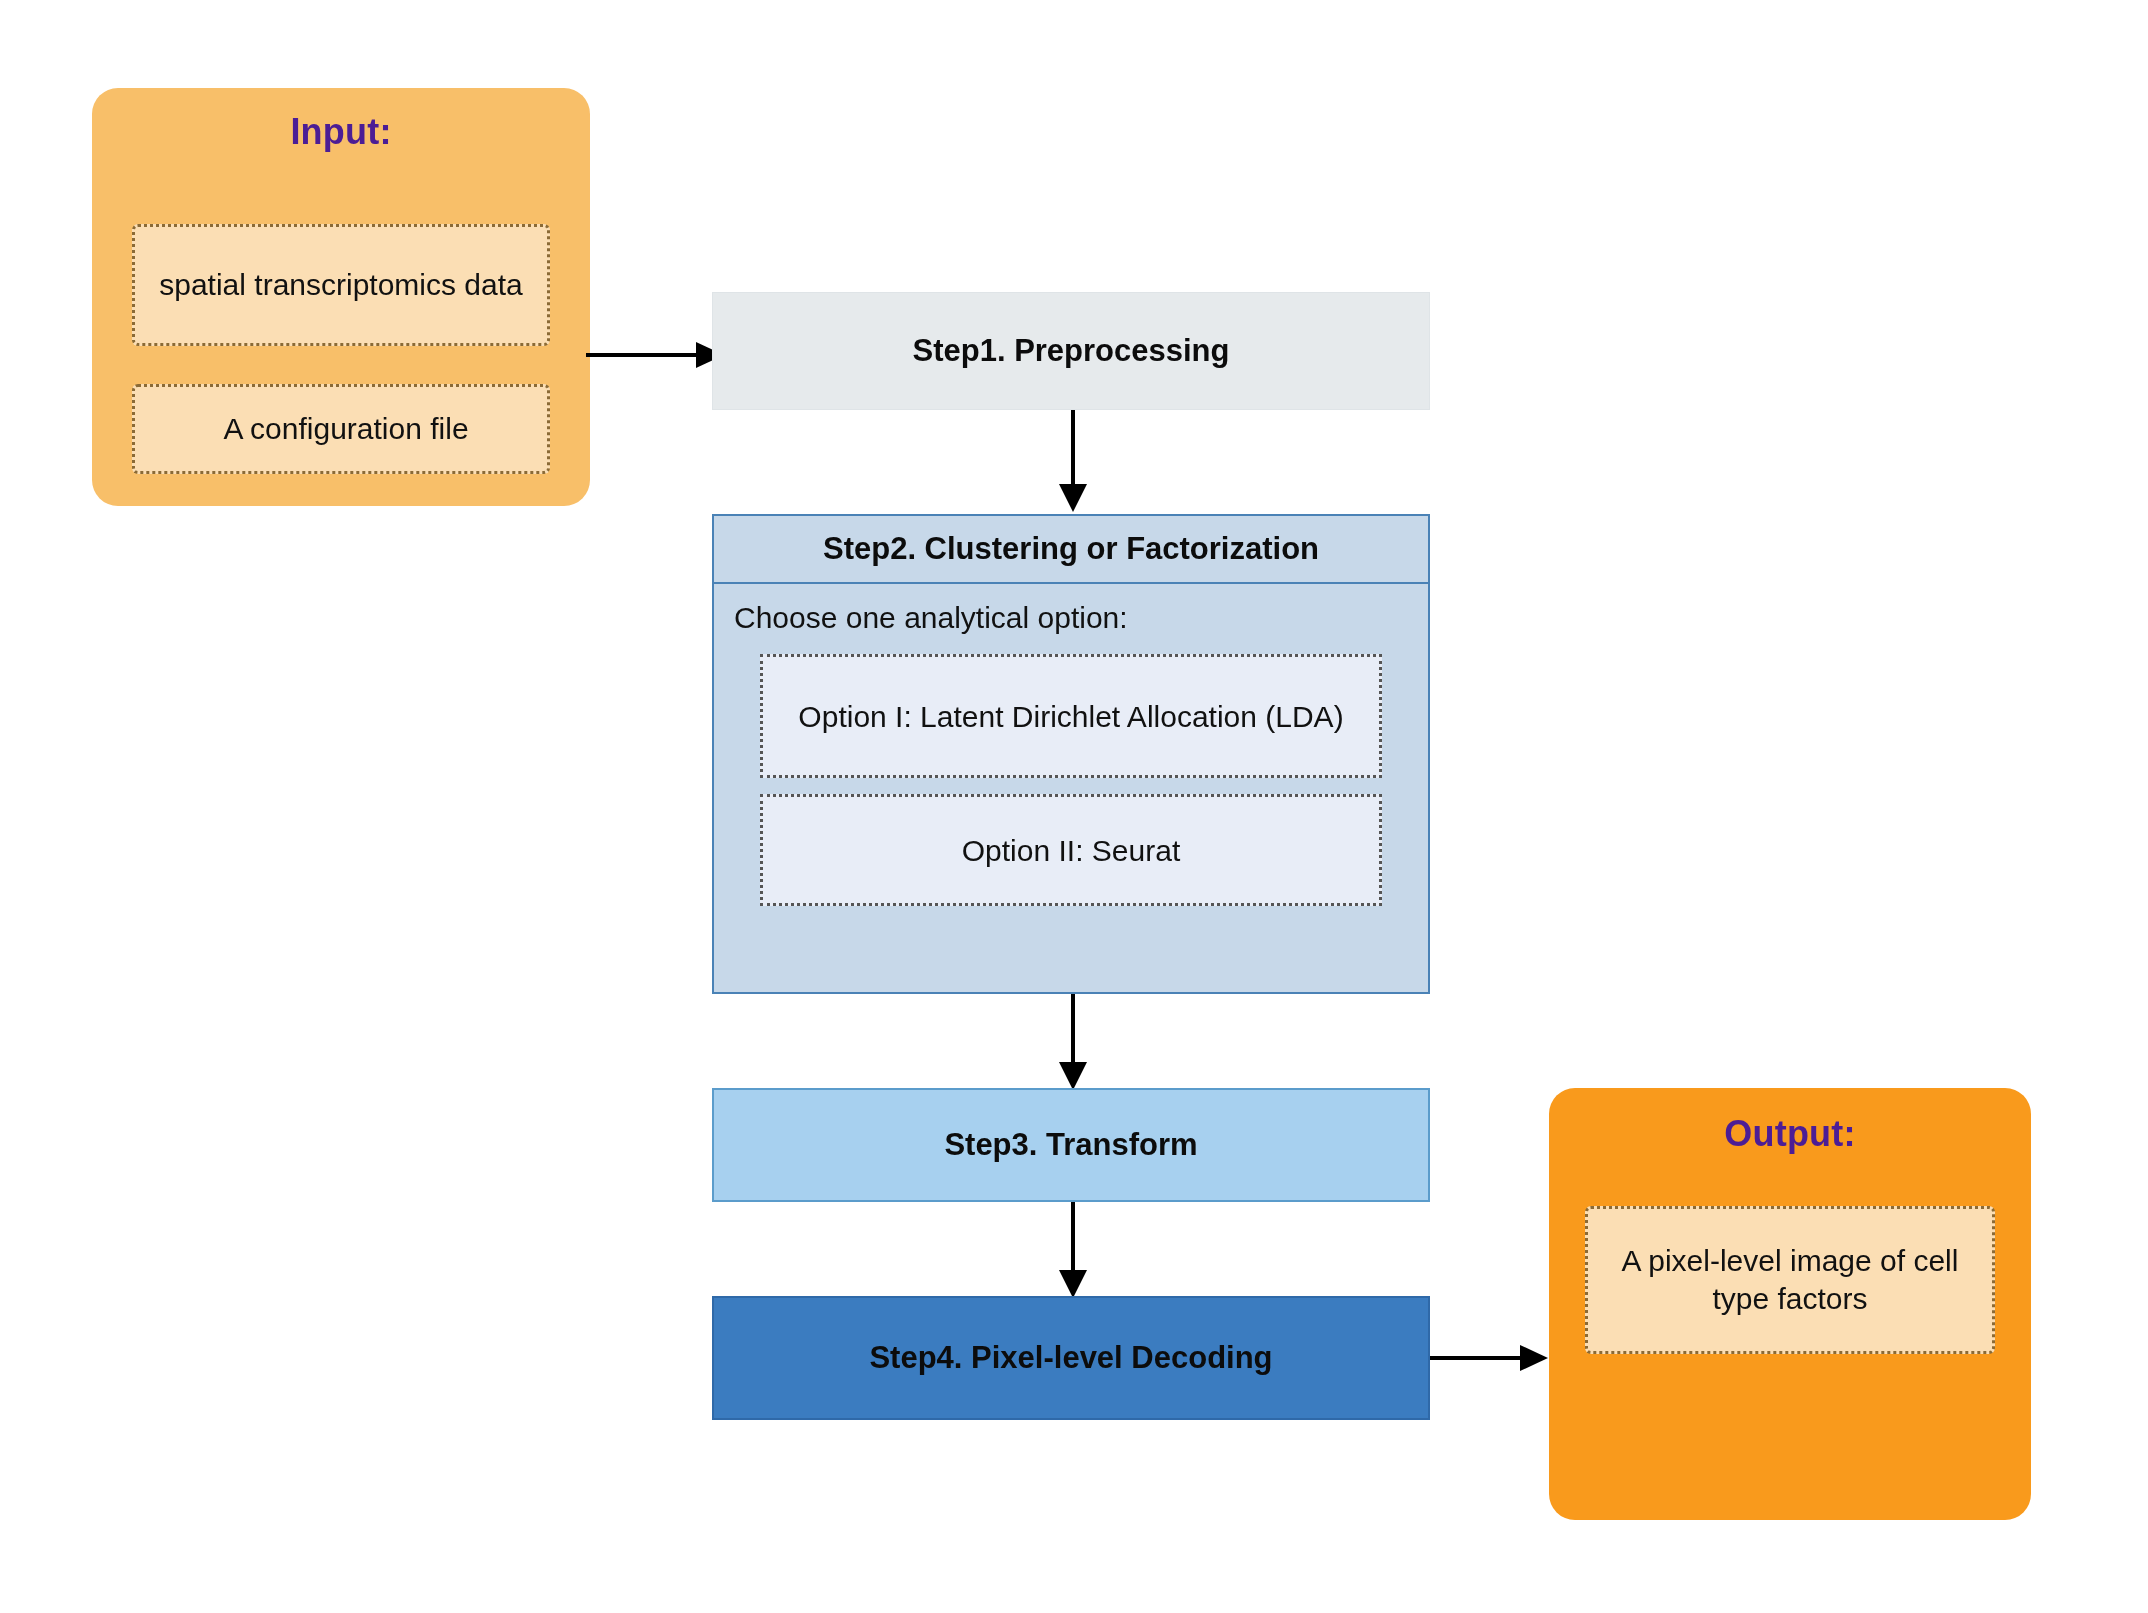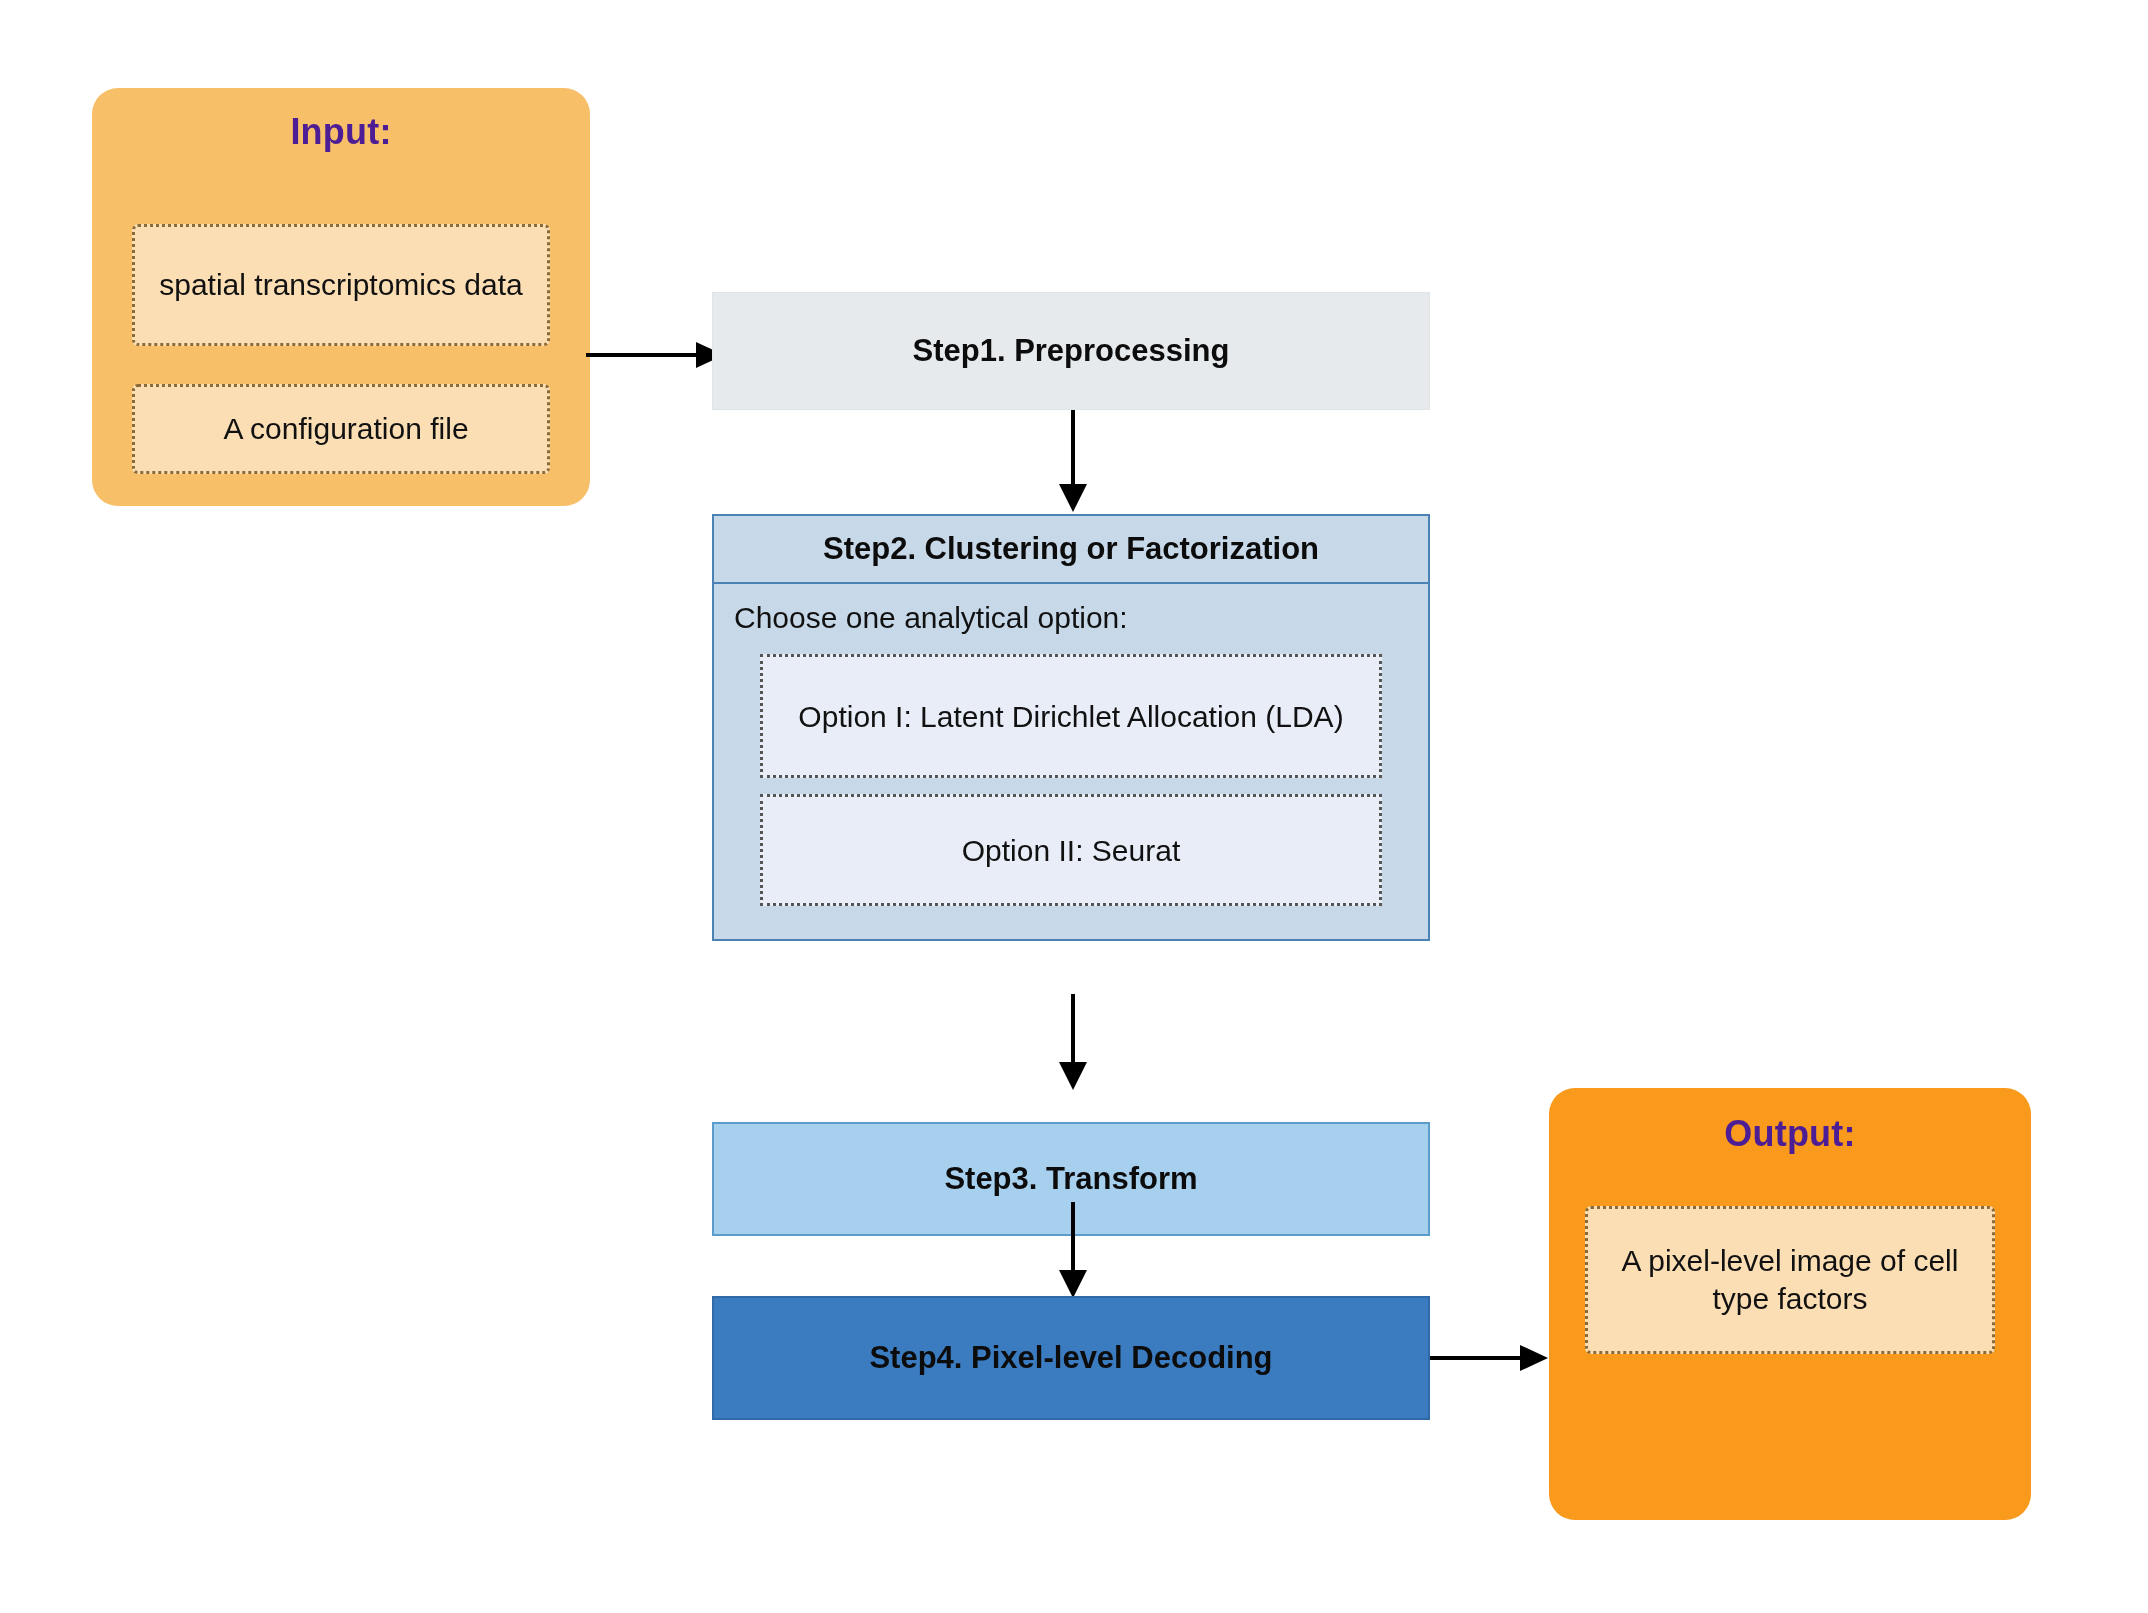--- a/index.html
+++ b/index.html
@@ -154,41 +154,41 @@
 
   <div class="abs step-box step1" style="left:712px; top:292px; width:718px; height:118px;">Step1. Preprocessing</div>
 
   <div class="conn" style="left:1053px; top:410px; width:40px; height:104px;">
     <svg width="40" height="104" viewBox="0 0 40 104">
       <line x1="20" y1="0" x2="20" y2="76" stroke="#000000" stroke-width="4"></line>
       <polygon points="6,74 34,74 20,102" fill="#000000"></polygon>
     </svg>
   </div>
 
-  <div class="abs step2-wrap" style="left:712px; top:514px; width:718px; height:427px;">
+  <div class="abs step2-wrap" style="left:712px; top:514px; width:718px; height:480px;">
 
     <div class="step2-header">Step2. Clustering or Factorization</div>
 
     <div class="step2-body">
       <div class="step2-prompt">Choose one analytical option:</div>
 
       <div class="option-box option-1">Option I: Latent Dirichlet Allocation (LDA)</div>
 
       <div class="option-box option-2">Option II: Seurat</div>
     </div>
   </div>
 
   <div class="conn" style="left:1053px; top:994px; width:40px; height:98px;">
     <svg width="40" height="98" viewBox="0 0 40 98">
       <line x1="20" y1="0" x2="20" y2="70" stroke="#000000" stroke-width="4"></line>
       <polygon points="6,68 34,68 20,96" fill="#000000"></polygon>
     </svg>
   </div>
 
-  <div class="abs step-box step3" style="left:712px; top:1088px; width:718px; height:114px;margin-top:34px;">Step3. Transform</div>
+  <div class="abs step-box step3" style="left:712px; top:1088px; width:718px; height:114px;">Step3. Transform</div>
 
   <div class="conn" style="left:1053px; top:1202px; width:40px; height:98px;">
     <svg width="40" height="98" viewBox="0 0 40 98">
       <line x1="20" y1="0" x2="20" y2="70" stroke="#000000" stroke-width="4"></line>
       <polygon points="6,68 34,68 20,96" fill="#000000"></polygon>
     </svg>
   </div>
 
   <div class="abs step-box step4" style="left:712px; top:1296px; width:718px; height:124px;">Step4. Pixel-level Decoding</div>
 

